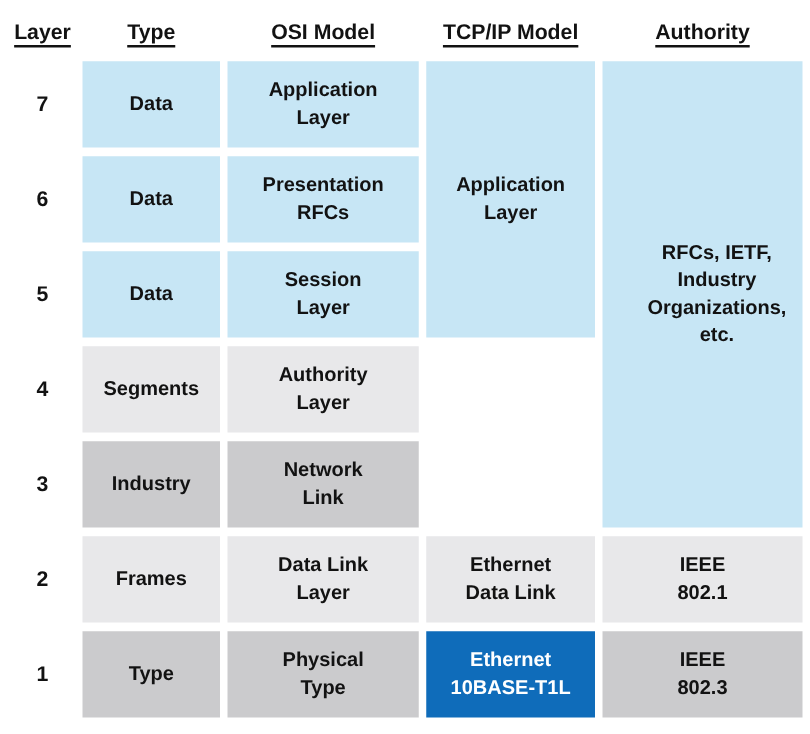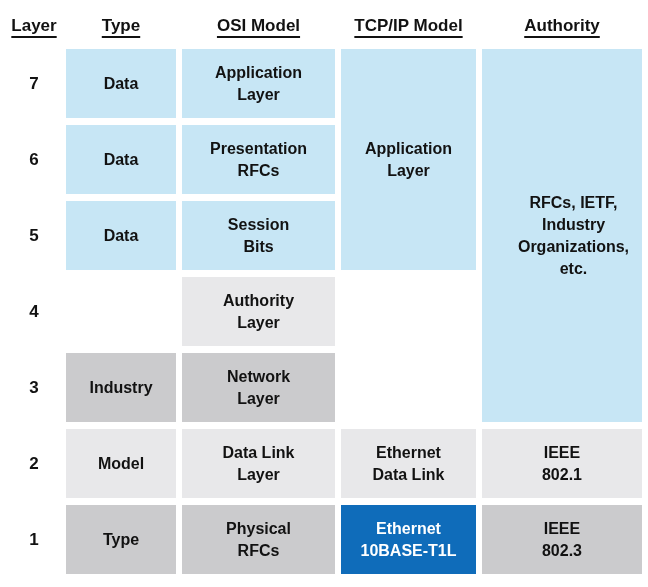--- a/index.html
+++ b/index.html
@@ -90,42 +90,43 @@
 etc.</div>
 
   <div class="num c1 r3">6</div>
   <div class="cell blue c2 r3">Data</div>
   <div class="cell blue c3 r3">Presentation
 RFCs</div>
 
   <div class="num c1 r4">5</div>
   <div class="cell blue c2 r4">Data</div>
   <div class="cell blue c3 r4">Session
-Bits</div>
+Layer</div>
 
   <div class="num c1 r5">4</div>
+  <div class="cell lg c2 r5">Segments</div>
   <div class="cell lg c3 r5">Authority
 Layer</div>
 
   <div class="num c1 r6">3</div>
   <div class="cell dg c2 r6">Industry</div>
   <div class="cell dg c3 r6">Network
-Layer</div>
+Link</div>
 
   <div class="num c1 r7">2</div>
-  <div class="cell lg c2 r7">Model</div>
+  <div class="cell lg c2 r7">Frames</div>
   <div class="cell lg c3 r7">Data Link
 Layer</div>
   <div class="cell lg c4 r7">Ethernet
 Data Link</div>
   <div class="cell lg c5 r7">IEEE
 802.1</div>
 
   <div class="num c1 r8">1</div>
   <div class="cell dg c2 r8">Type</div>
   <div class="cell dg c3 r8">Physical
-RFCs</div>
+Type</div>
   <div class="cell accent c4 r8">Ethernet
 10BASE-T1L</div>
   <div class="cell dg c5 r8">IEEE
 802.3</div>
 
 </div>
 
 </body></html>

